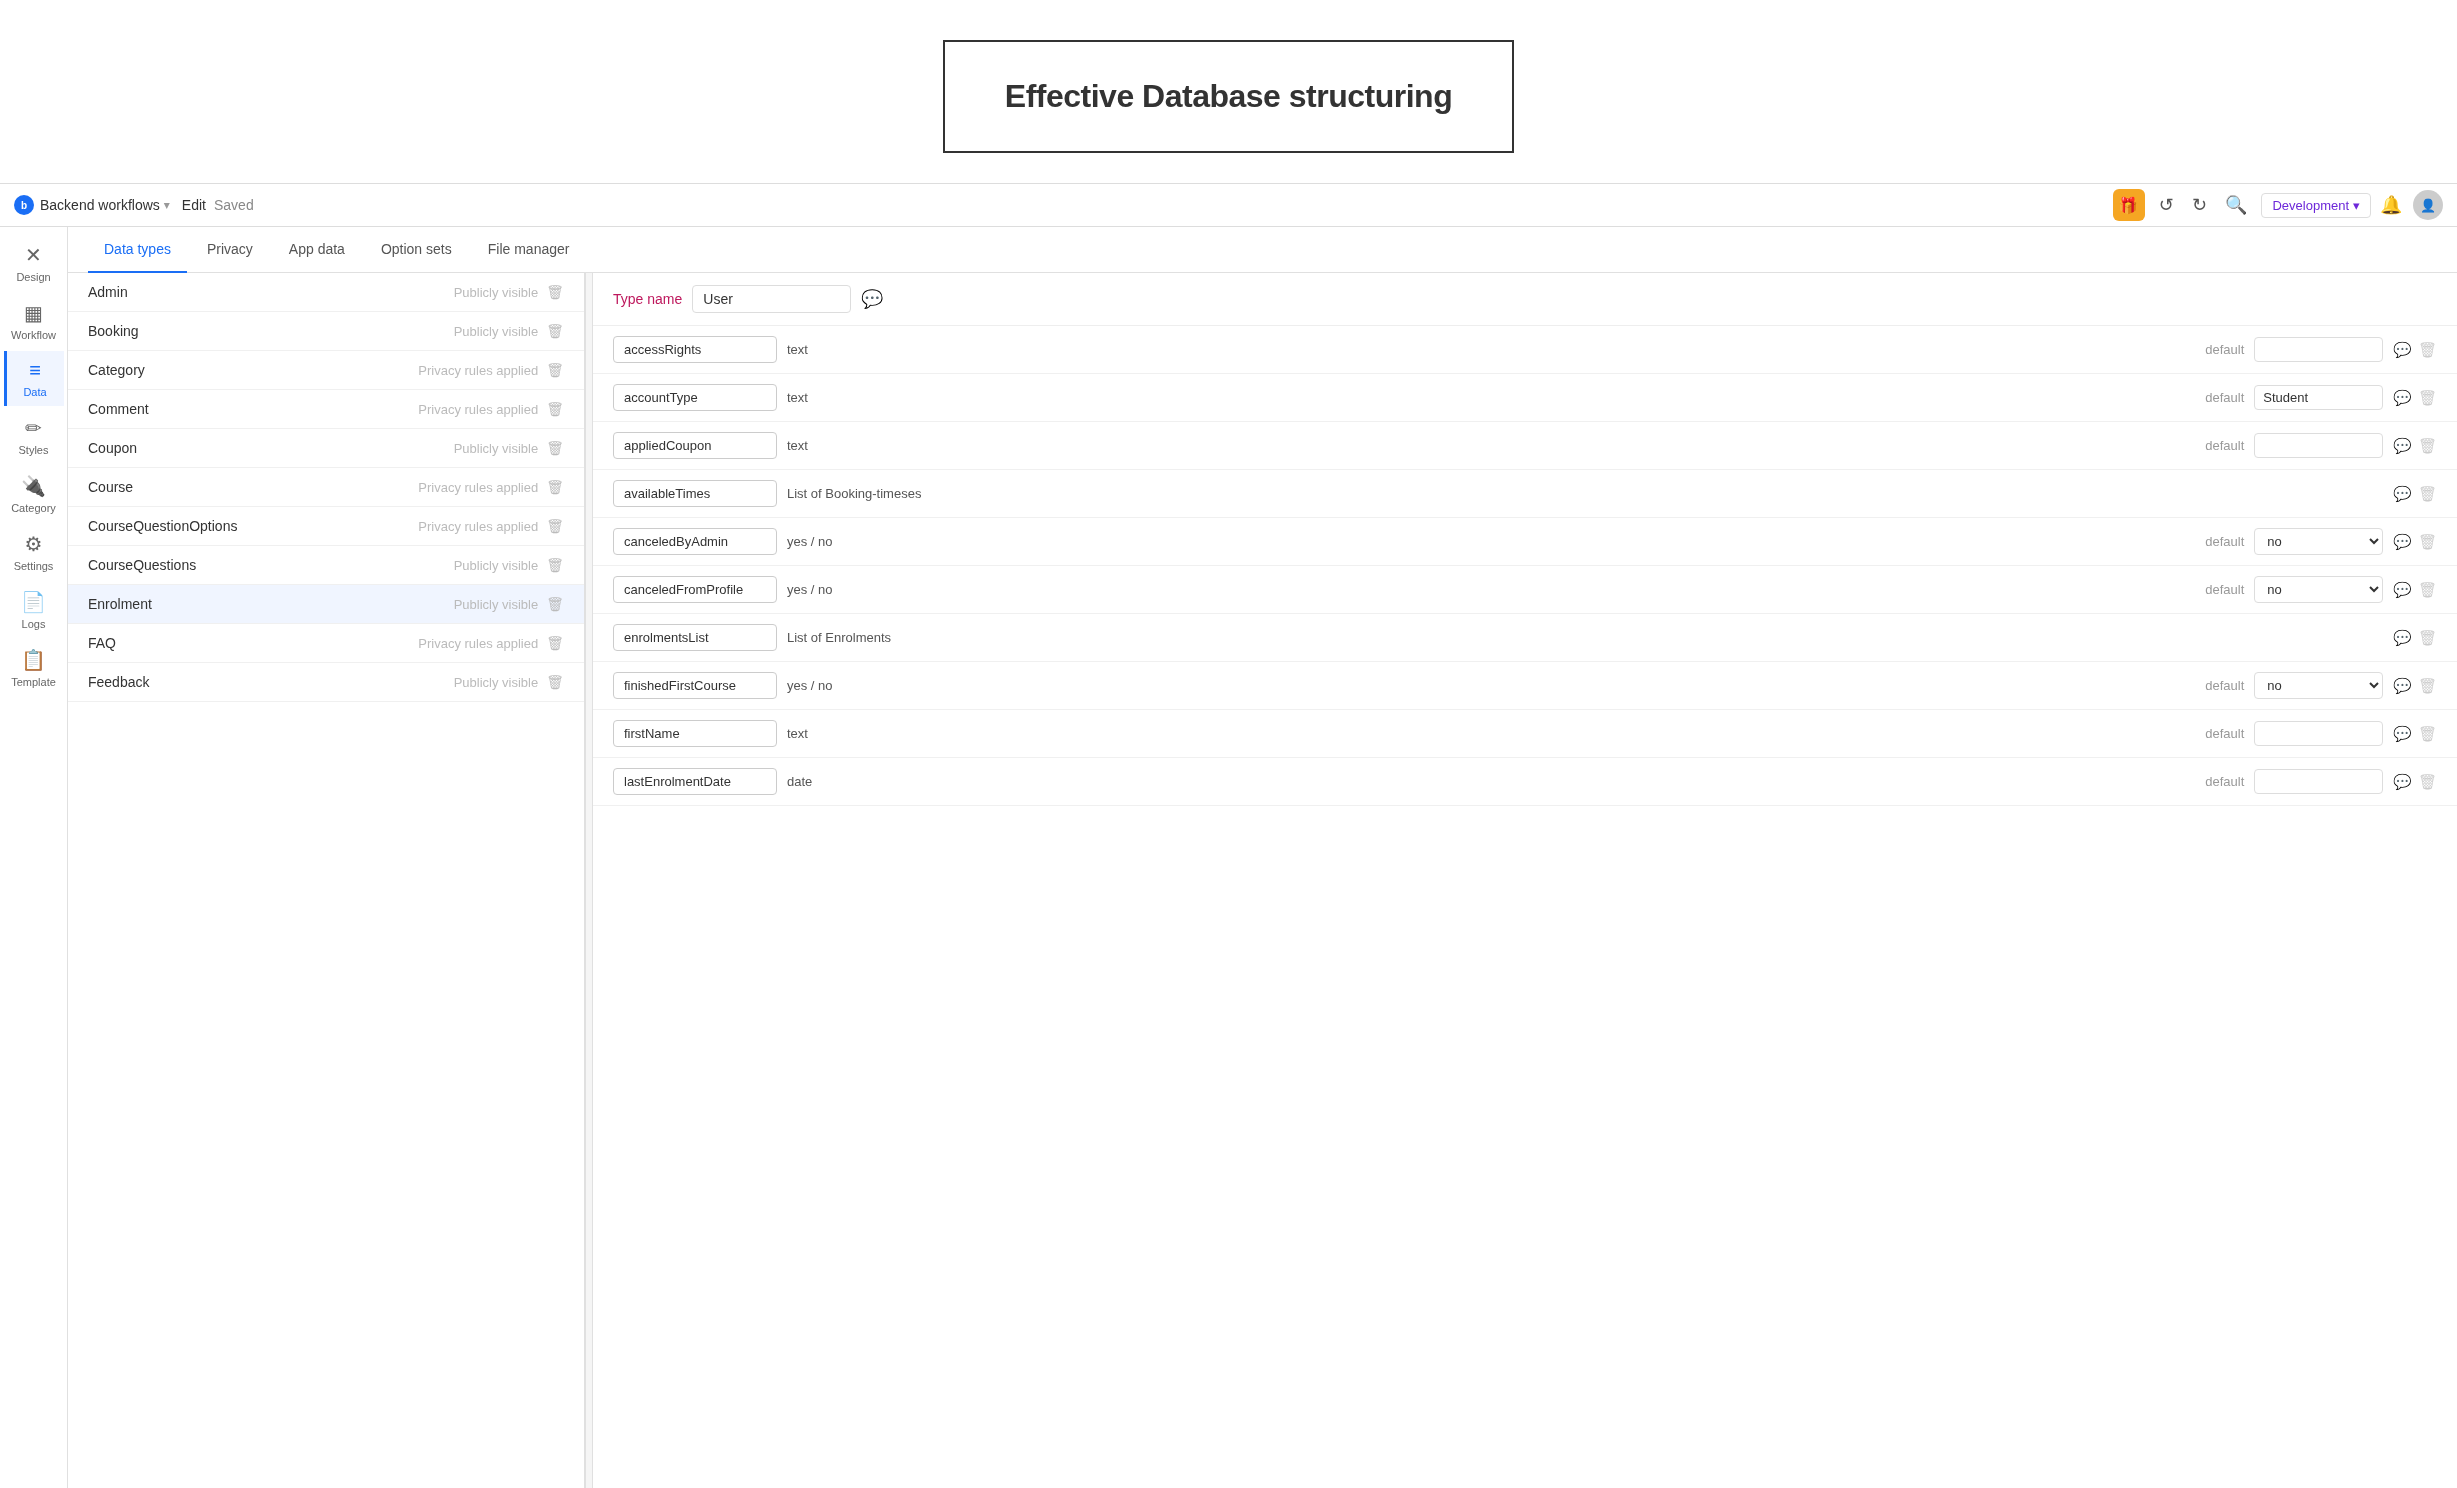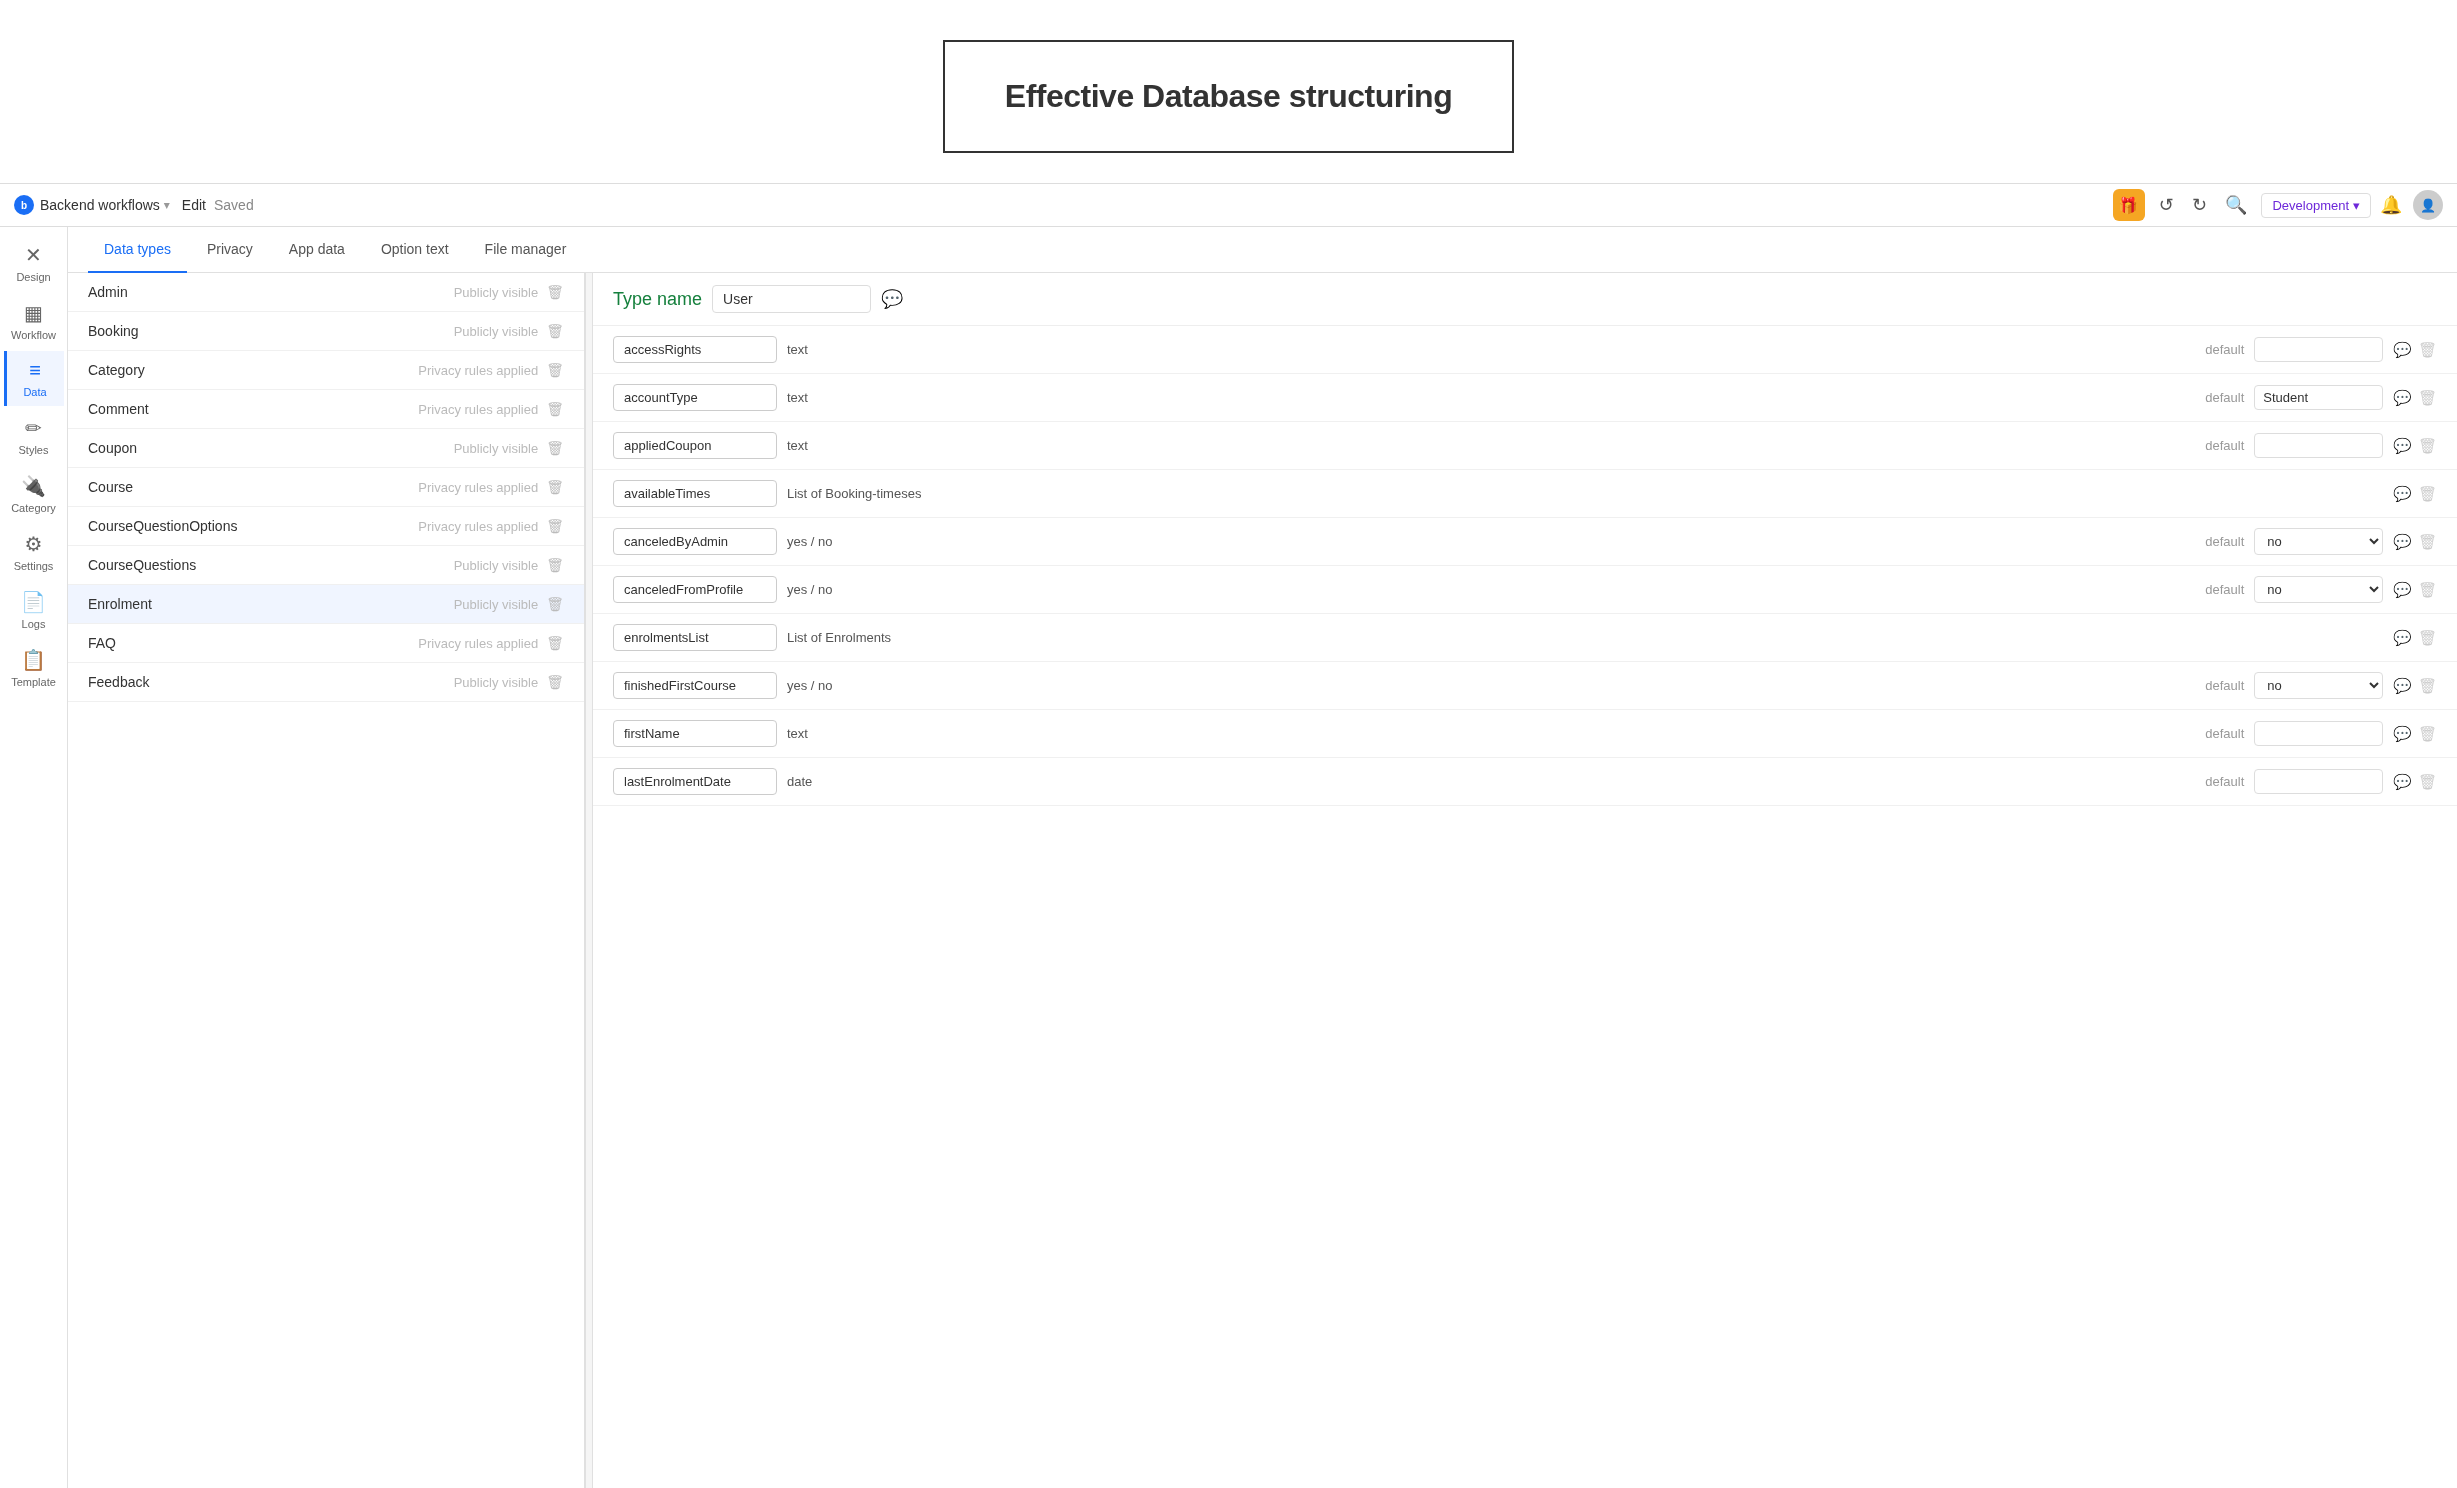--- a/index.html
+++ b/index.html
@@ -208,21 +208,21 @@
     }
     .right-panel-sub {
       font-size: 13px; color: #999; cursor: pointer;
     }
 
     .type-name-row {
       display: flex; align-items: center; gap: 10px;
       padding: 12px 20px;
       border-bottom: 1px solid #eee;
     }
-    .type-name-label { font-size: 18px; color: #15803d; }
+    .type-name-label { font-size: 14px; color: #be185d; }
     .type-name-input {
       border: 1px solid #ddd; border-radius: 4px;
       padding: 5px 10px; font-size: 14px; color: #333;
       width: 159px;
     }
     .comment-icon { color: #ccc; font-size: 18px; cursor: pointer; }
 
     .fields-list {
       overflow-y: auto;
       flex: 1;
@@ -327,21 +327,21 @@
       <span class="si-label">Template</span>
     </div>
   </div>
 
   <div class="content">
 
     <div class="tabs-bar">
       <div class="tab active">Data types</div>
       <div class="tab">Privacy</div>
       <div class="tab">App data</div>
-      <div class="tab">Option text</div>
+      <div class="tab">Option sets</div>
       <div class="tab">File manager</div>
     </div>
 
     <div class="data-area">
 
       <div class="left-panel">
         <div class="data-list" id="data-list">
             <div class="data-list-item">
     <span class="data-item-name ">Admin</span>
     <span class="data-item-visibility public">Publicly visible</span>

